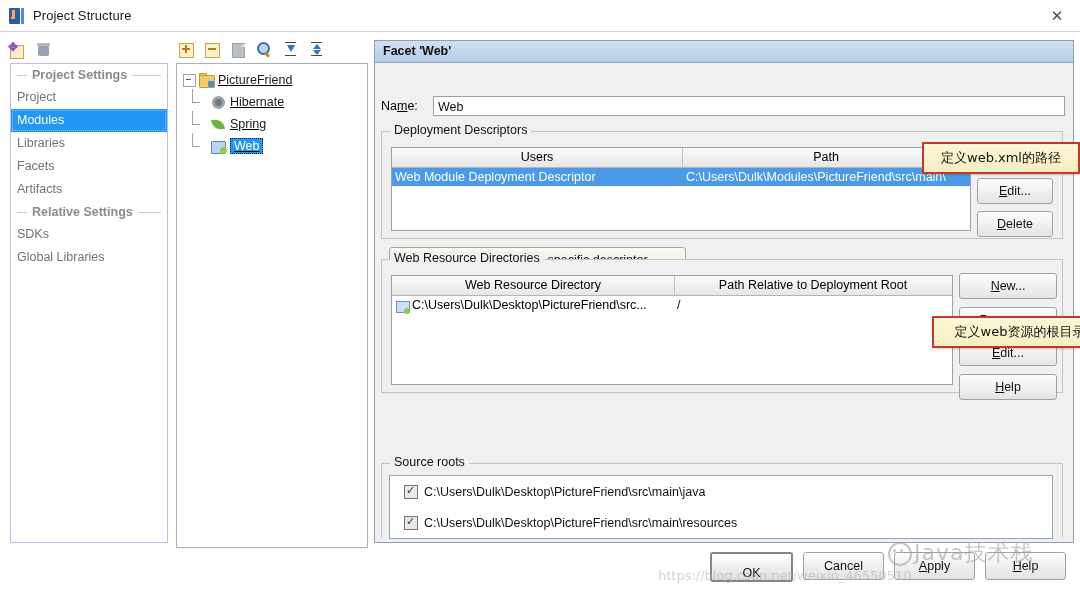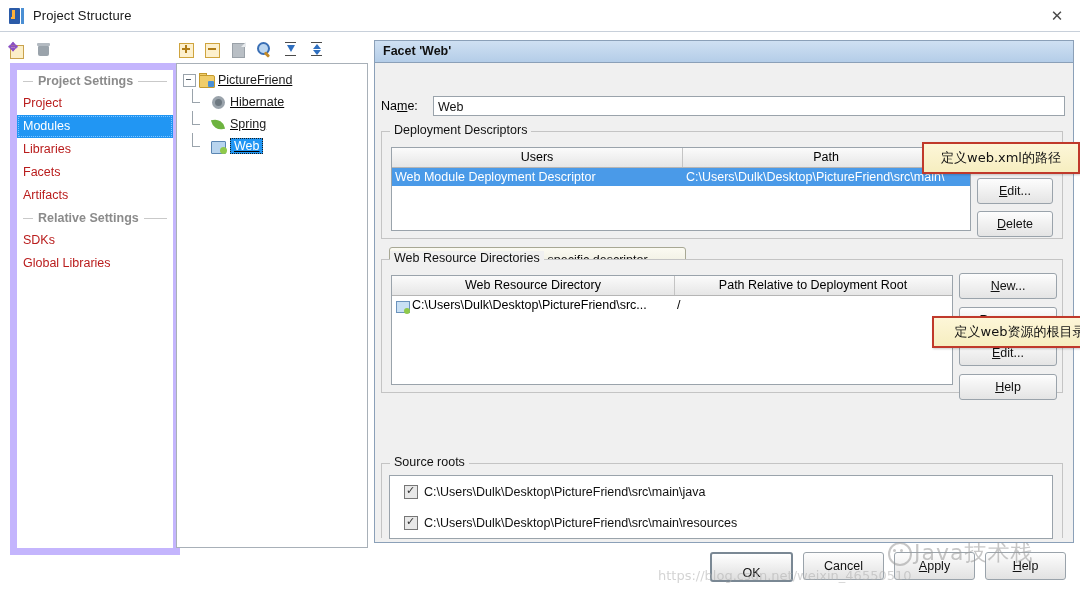--- a/index.html
+++ b/index.html
@@ -129,33 +129,33 @@
   }
   .ic-collapse .a2 {
     position: absolute; left: 5px; top: 9px; width: 0; height: 0;
     border-left: 4px solid transparent; border-right: 4px solid transparent;
     border-top: 5px solid #2f6fbf;
   }
 
   
   #settings-panel {
     position: absolute; left: 10px; top: 63px; width: 156px; height: 478px;
-    background: #ffffff; border: 7px solid #c4b5fd;
+    background: #ffffff; border: 1px solid #c4b5fd;
     overflow: hidden;
   }
   .group-sep {
     display: flex; align-items: center; height: 22px;
     color: #8b8b8b; font-size: 12.5px; font-weight: bold;
     padding: 0 6px; gap: 5px;
   }
   .group-sep .line { flex: 1; height: 1px; background: #c9c9c9; }
   .group-sep .ln-left { width: 10px; flex: none; }
   .settings-item {
     height: 23px; line-height: 23px; padding-left: 6px;
-    font-size: 12.5px; color: #b91c1c; white-space: nowrap;
+    font-size: 12.5px; color: #737373; white-space: nowrap;
   }
   .settings-item.selected {
     background: #2196f3; color: #ffffff;
     outline: 1px dotted #7fc4ff; outline-offset: -2px;
   }
 
   
   #tree-panel {
     position: absolute; left: 176px; top: 63px; width: 190px; height: 478px;
     background: #ffffff; border: 1px solid #a8b0b8;
@@ -558,21 +558,21 @@
     </div>
     <div class="red-outline" style="left:380px; top:96px; width:156px; height:20px;"></div>
 
     <div class="tbl" id="tbl-deploy">
       <div class="tbl-head">
         <div class="th c1">Users</div>
         <div class="th c2">Path</div>
       </div>
       <div class="tbl-row selected">
         <div class="td c1">Web Module Deployment Descriptor</div>
-        <div class="td c2">C:\Users\Dulk\Desktop\PictureFriend\src\main\</div>
+        <div class="td c2">C:\Users\Dulk\Modules\PictureFriend\src\main\</div>
       </div>
     </div>
 
     <div class="btn sidebtn" id="btn-add">
         <span><u class="mn">A</u>dd...</span>
       </div>
     <div class="btn sidebtn" id="btn-edit">
         <span><u class="mn">E</u>dit...</span>
       </div>
     <div class="btn sidebtn" id="btn-delete">

